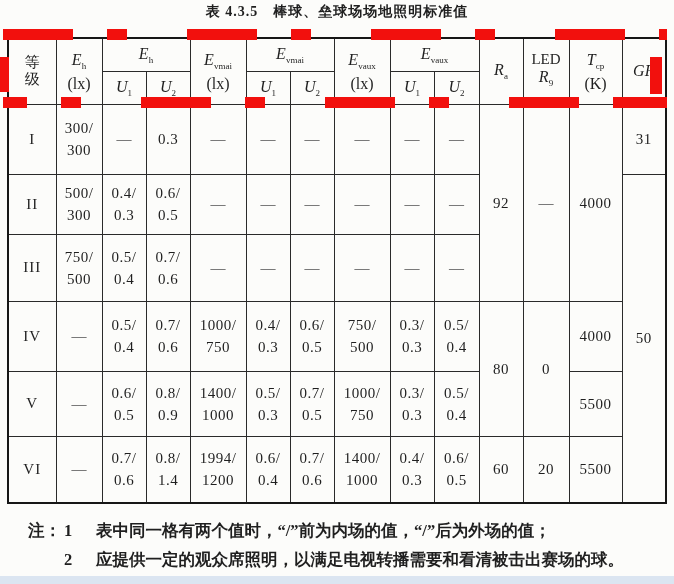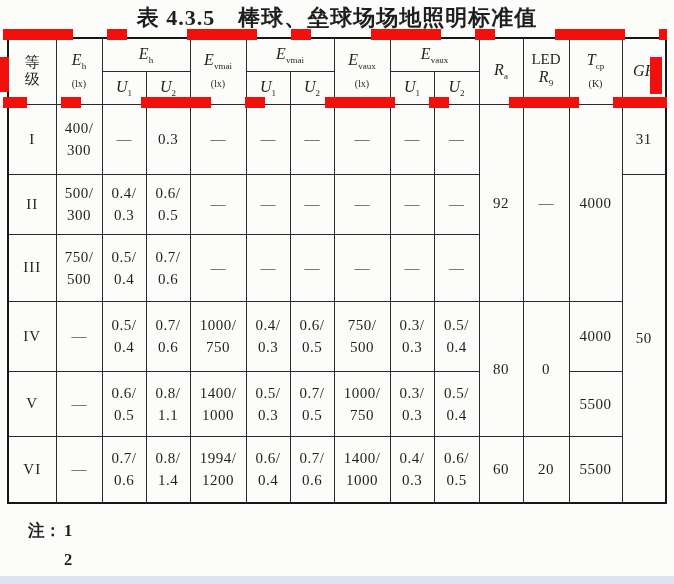--- a/index.html
+++ b/index.html
@@ -12,21 +12,21 @@
   html,body{width:674px;height:584px;}
   body{
     position:relative;
     background:#fcfcfa;
     overflow:hidden;
     font-family:"Liberation Serif","DejaVu Serif",serif;
     color:var(--ink);
   }
   .title{
     position:absolute;top:3px;left:0;width:100%;
-    text-align:center;font-weight:bold;font-size:22px;letter-spacing:1px;
+    text-align:center;font-weight:bold;font-size:14px;letter-spacing:1px;
   }
   table.std{
     position:absolute;left:7px;top:37px;width:658px;
     border-collapse:collapse;table-layout:fixed;
     border:2px solid #161616;
   }
   table.std th,table.std td{
     border:1px solid var(--line);
     text-align:center;vertical-align:middle;
     font-weight:normal;
@@ -37,21 +37,21 @@
   thead tr.h2 th{height:33px;}
   tbody tr:nth-child(1) td{height:70px;}
   tbody tr:nth-child(2) td{height:60px;}
   tbody tr:nth-child(3) td{height:67px;}
   tbody tr:nth-child(4) td{height:70px;}
   tbody tr:nth-child(5) td{height:65px;}
   tbody tr:nth-child(6) td{height:67px;}
   .it{font-style:italic;font-size:16px;}
   table.std sub{font-size:9px;font-style:normal;letter-spacing:0;}
   .hl{line-height:17px;}
-  .unit{font-size:10px;letter-spacing:0;}
+  .unit{font-size:16px;letter-spacing:0;}
   td .ln{line-height:22px;letter-spacing:0.5px;}
   td .dash{color:#4c4c4c;letter-spacing:0;}
   td.grade{font-size:16px;letter-spacing:1px;}
   
   .red-box{position:absolute;left:3px;top:29px;width:664px;height:79px;pointer-events:none;z-index:5;}
   .red-box .dash-top,.red-box .dash-bottom{
     position:absolute;left:0;right:0;height:11px;
     background:repeating-linear-gradient(90deg,
       var(--red) 0 70px,transparent 70px 104px,
       var(--red) 104px 124px,transparent 124px 184px);
@@ -138,21 +138,21 @@
       <th><span class="it">U</span><sub>1</sub></th>
       <th><span class="it">U</span><sub>2</sub></th>
       <th><span class="it">U</span><sub>1</sub></th>
       <th><span class="it">U</span><sub>2</sub></th>
     </tr>
   </thead>
   <tbody>
       <tr>
         <td class="grade">I</td>
         <td>
-          <div class="ln">400/</div>
+          <div class="ln">300/</div>
           <div class="ln">300</div>
         </td>
         <td>
           <div class="ln dash">—</div>
         </td>
         <td>
           <div class="ln">0.3</div>
         </td>
         <td>
           <div class="ln dash">—</div>
@@ -305,21 +305,21 @@
         <td class="grade">V</td>
         <td>
           <div class="ln dash">—</div>
         </td>
         <td>
           <div class="ln">0.6/</div>
           <div class="ln">0.5</div>
         </td>
         <td>
           <div class="ln">0.8/</div>
-          <div class="ln">1.1</div>
+          <div class="ln">0.9</div>
         </td>
         <td>
           <div class="ln">1400/</div>
           <div class="ln">1000</div>
         </td>
         <td>
           <div class="ln">0.5/</div>
           <div class="ln">0.3</div>
         </td>
         <td>
@@ -396,19 +396,21 @@
   <div class="dash-top"></div>
   <div class="dash-bottom"></div>
   <div class="bar-left"></div>
   <div class="bar-right"></div>
 </div>
 
 <div class="notes">
   <div class="note-line">
     <span class="note-prefix">注：</span>
     <span class="note-num">1</span>
+    <span>表中同一格有两个值时，“/”前为内场的值，“/”后为外场的值；</span>
   </div>
   <div class="note-line second">
     <span class="note-num">2</span>
+    <span>应提供一定的观众席照明，以满足电视转播需要和看清被击出赛场的球。</span>
   </div>
 </div>
 
 <div class="sel-strip"></div>
 
 </body></html>

